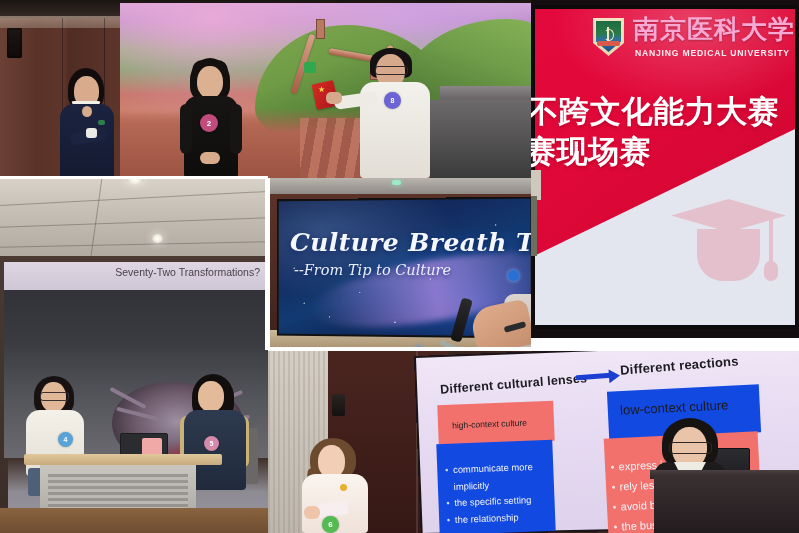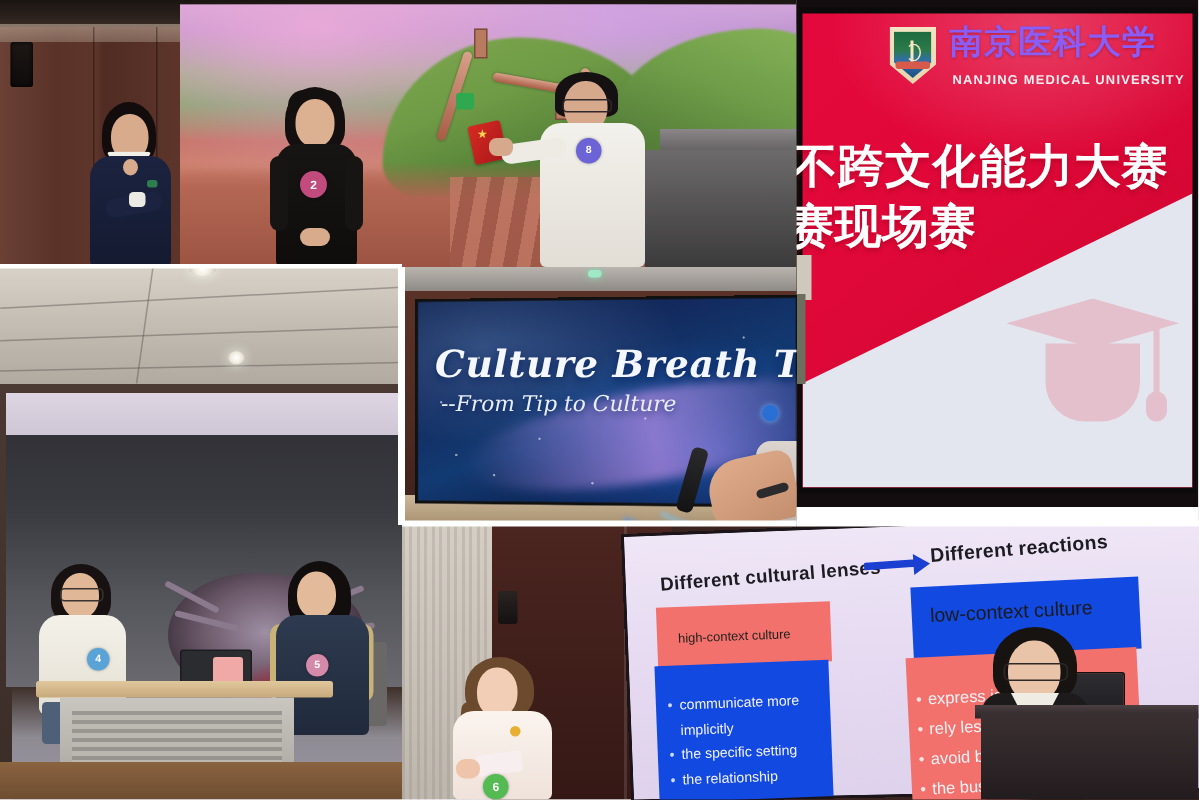--- a/index.html
+++ b/index.html
@@ -156,23 +156,23 @@
   #p-banner .emblem .inner{
     position:absolute;left:3px;top:3px;width:25px;height:31px;
     background:linear-gradient(180deg,#1d6b3f 0%,#2b7a4a 40%,#2f6fa8 62%,#1d4f85 100%);
     clip-path:polygon(0 0,100% 0,100% 66%,50% 100%,0 66%);
   }
   #p-banner .emblem .rod{position:absolute;left:14px;top:9px;width:2px;height:15px;background:#f5e8c0;}
   #p-banner .emblem .snake{position:absolute;left:11px;top:11px;width:8px;height:10px;
      border:1.4px solid #f5e8c0;border-radius:50%;border-left-color:transparent;}
   #p-banner .emblem .wave{position:absolute;left:4px;top:23px;width:23px;height:5px;background:#d85a4a;border-radius:2px;}
   #p-banner .cn-name{
-    position:absolute;left:102px;top:14px;width:158px;color:#8b5cf6;
+    position:absolute;left:102px;top:14px;width:158px;color:#f9a8d4;
     font-family:"DejaVu Sans","Liberation Sans",sans-serif;font-weight:bold;
-    font-size:22px;letter-spacing:1px;line-height:30px;white-space:nowrap;
+    font-size:26px;letter-spacing:1px;line-height:30px;white-space:nowrap;
     text-shadow:0 1px 2px rgba(0,0,0,.25);
   }
   #p-banner .en-name{
     position:absolute;left:104px;top:48px;width:160px;color:#fff;opacity:.92;
     font-size:8.6px;letter-spacing:.8px;white-space:nowrap;font-weight:bold;
   }
   #p-banner .cn-title1{
     position:absolute;left:-4px;top:93px;width:276px;color:#fff;
     font-family:"DejaVu Sans","Liberation Sans",sans-serif;font-weight:bold;
     font-size:31px;line-height:36px;white-space:nowrap;letter-spacing:.5px;
@@ -565,20 +565,21 @@
     <div class="screen">
       <div class="monster"></div>
       <div class="leg lg1"></div>
       <div class="leg lg2"></div>
       <div class="leg lg3"></div>
       <div class="leg lg4"></div>
       <div class="glow"></div>
       <div class="ground"></div>
     </div>
     <div class="slidebar"></div>
+    <div class="slidetitle">Seventy-Two Transformations?</div>
 
     <div class="person" id="s-left">
       <div class="hair"></div>
       <div class="head"></div>
       <div class="glasses"></div>
       <div class="body"></div>
       <div class="jeans"></div>
       <div class="badge">4</div>
     </div>
 

